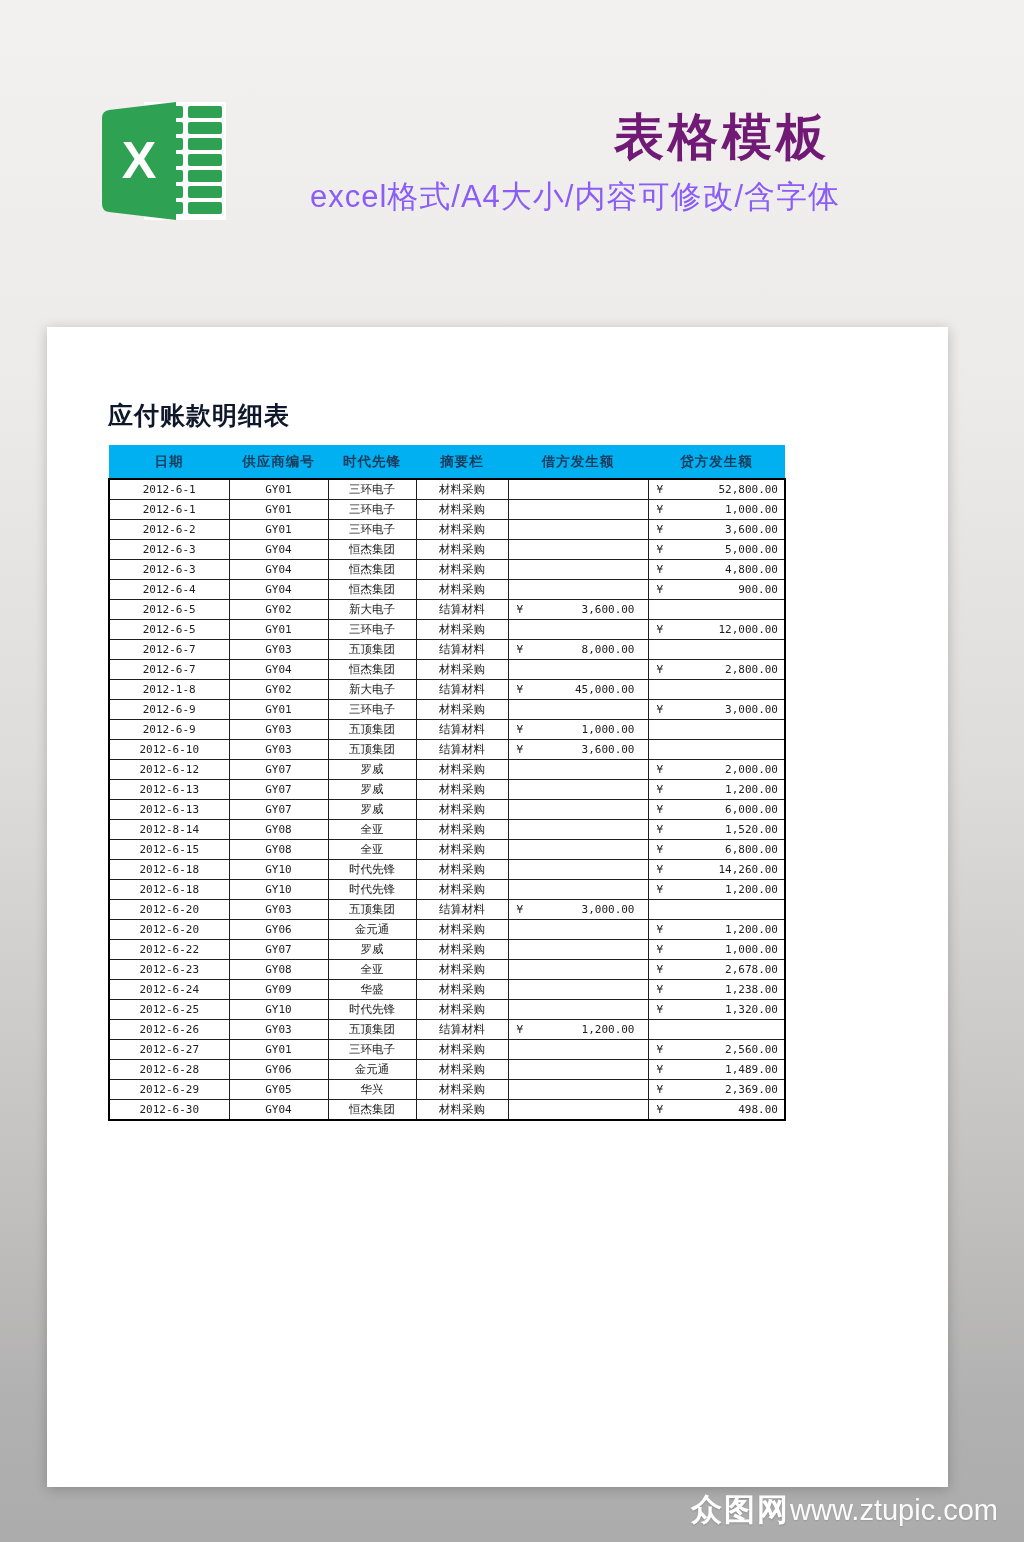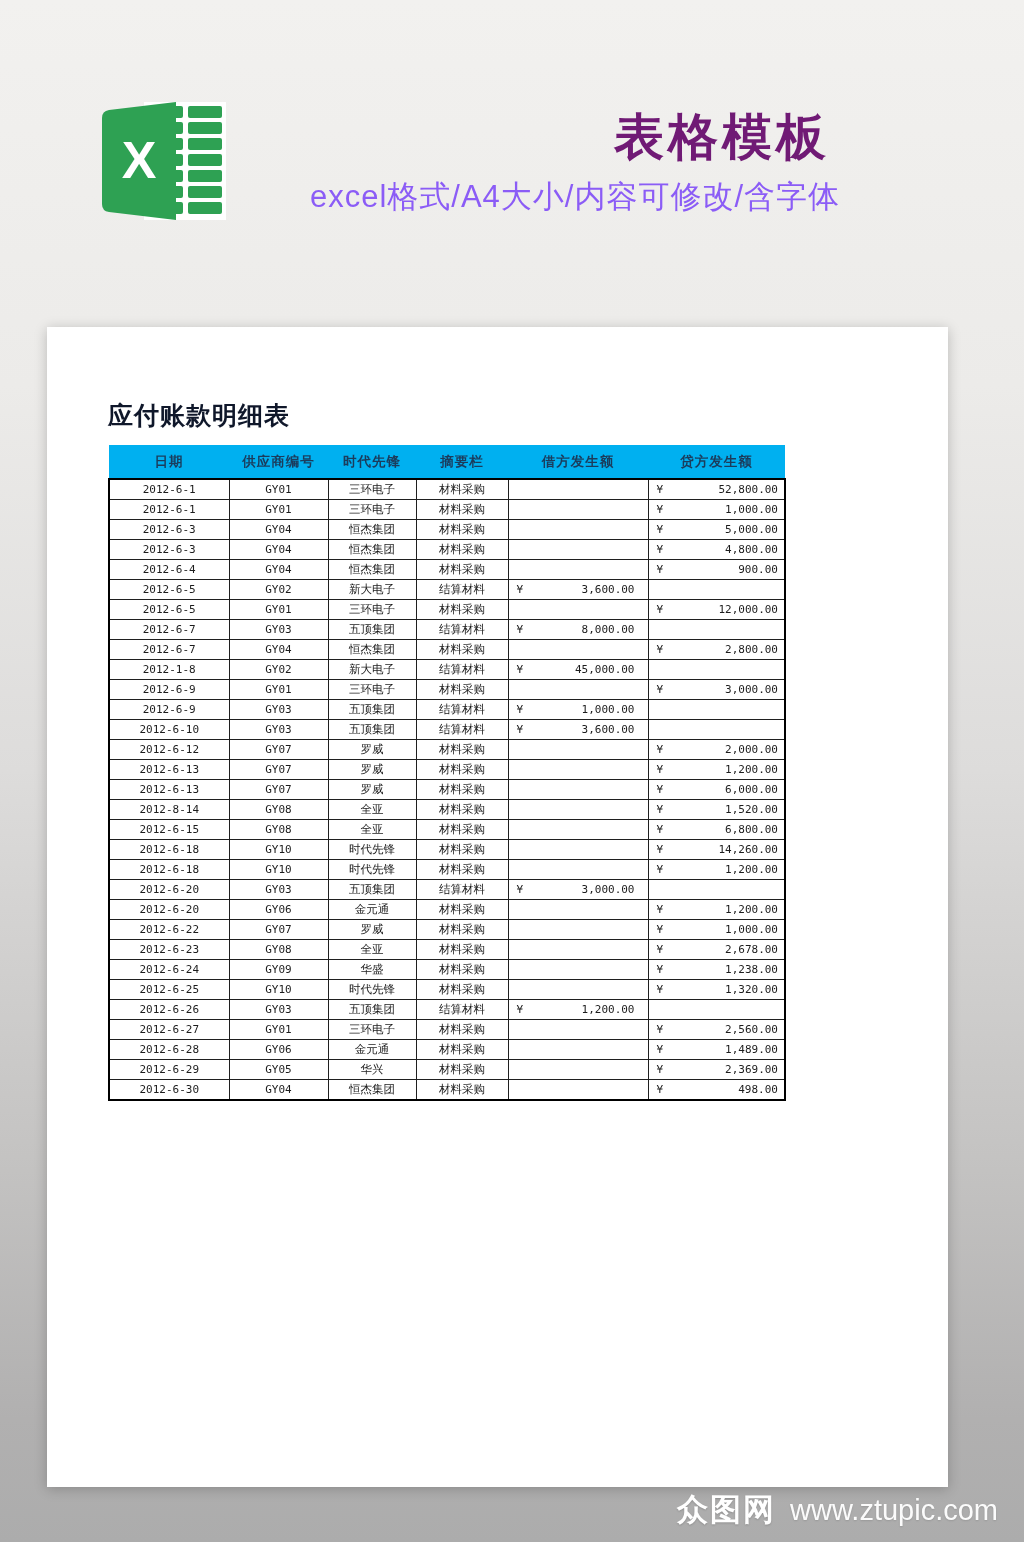--- a/index.html
+++ b/index.html
@@ -44,21 +44,21 @@
     overflow:hidden; white-space:nowrap;
   }
   tbody td.cn { font-family:"Liberation Sans",sans-serif; font-size:11.5px; }
   td.amount { text-align:left; }
   .amt-wrap { display:flex; justify-content:space-between; align-items:center; height:100%; }
   .yen { padding-left:8px; }
   td.debit .amt-wrap { padding-right:13px; }
   td.credit .amt-wrap { padding-right:6px; }
   
   .watermark {
-    position:absolute; right:26px; top:1489px; display:flex; align-items:center; gap:14px;
+    position:absolute; right:26px; top:1489px; display:flex; align-items:center; 
     color:#ffffff;
   }
   .wm-logo {
     font-size:31px; font-weight:bold; letter-spacing:2px;
     text-shadow:0 1px 2px rgba(0,0,0,0.18);
   }
   .wm-url { font-size:29px; color:rgba(255,255,255,0.96); text-shadow:0 1px 2px rgba(0,0,0,0.12); }
 </style>
 </head>
 <body>
@@ -137,20 +137,33 @@
             <td class="cn">材料采购</td>
             <td class="amount debit"></td>
             <td class="amount credit">
               <div class="amt-wrap">
                 <span class="yen">¥</span>
                 <span class="amt">1,000.00</span>
               </div>
             </td>
           </tr>
           <tr>
+            <td>2012-6-2</td>
+            <td>GY01</td>
+            <td class="cn">三环电子</td>
+            <td class="cn">材料采购</td>
+            <td class="amount debit"></td>
+            <td class="amount credit">
+              <div class="amt-wrap">
+                <span class="yen">¥</span>
+                <span class="amt">3,600.00</span>
+              </div>
+            </td>
+          </tr>
+          <tr>
             <td>2012-6-3</td>
             <td>GY04</td>
             <td class="cn">恒杰集团</td>
             <td class="cn">材料采购</td>
             <td class="amount debit"></td>
             <td class="amount credit">
               <div class="amt-wrap">
                 <span class="yen">¥</span>
                 <span class="amt">5,000.00</span>
               </div>

